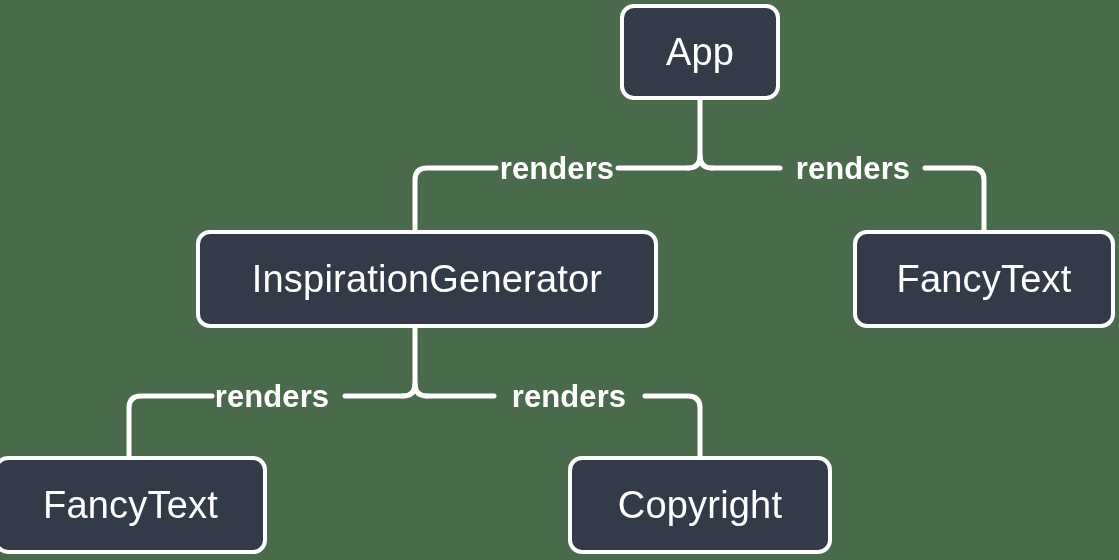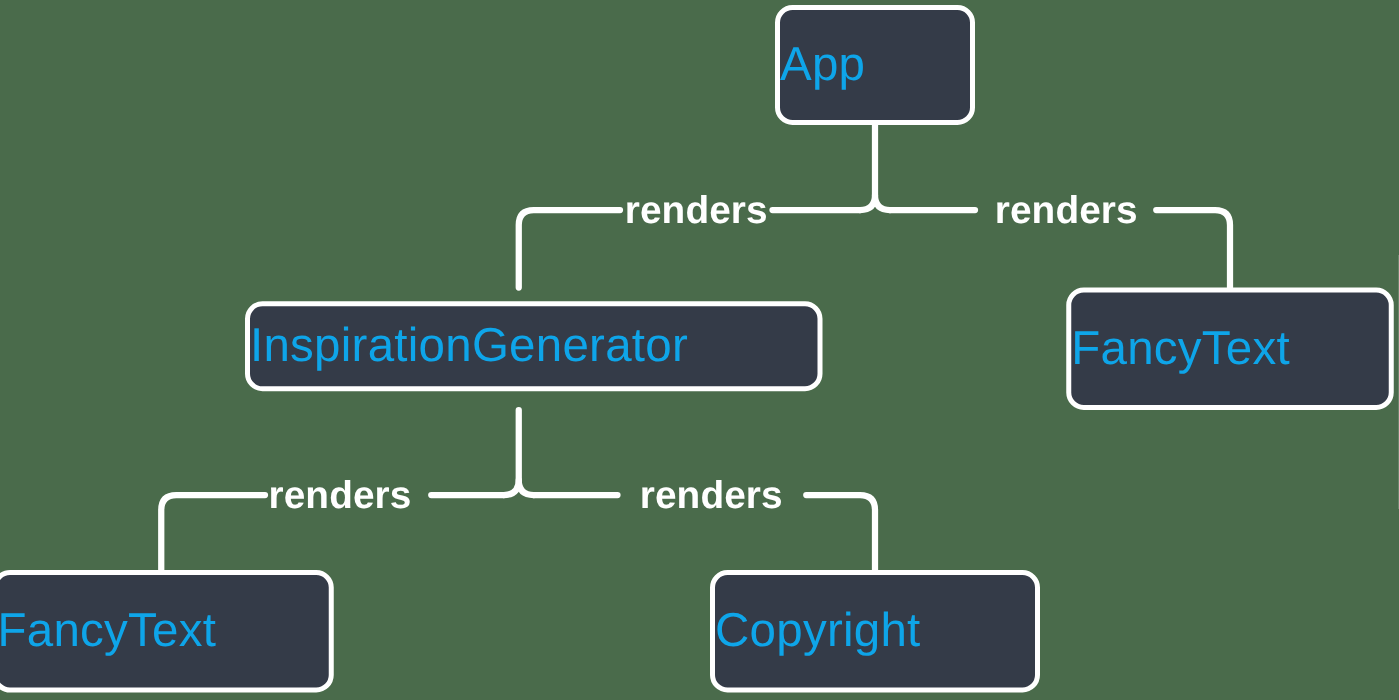--- a/index.html
+++ b/index.html
@@ -28,22 +28,22 @@
     height: 560px;
   }
   .node {
     position: absolute;
     box-sizing: border-box;
     background: #343b48;
     border: 4px solid #ffffff;
     border-radius: 14px;
     display: flex;
     align-items: center;
-    justify-content: flex-start;
-    color: #0ea5e9;
+    justify-content: center;
+    color: #ffffff;
     font-family: "Liberation Sans", sans-serif;
     font-weight: 400;
     letter-spacing: 0.2px;
     white-space: nowrap;
   }
   .node-label {
     display: block;
     line-height: 1;
   }
   .edge-label {
@@ -91,21 +91,21 @@
   <div class="edge-label" style="left:853px; top:168px;">renders</div>
 
   <div class="edge-label" style="left:272px; top:396px;">renders</div>
 
   <div class="edge-label" style="left:569px; top:396px;">renders</div>
 
   <div class="node" style="left:620px; top:4px; width:160px; height:96px; font-size:38px;">
     <span class="node-label">App</span>
   </div>
 
-  <div class="node" style="left:196px; top:241px; width:462px; height:72px; font-size:38px;">
+  <div class="node" style="left:196px; top:230px; width:462px; height:98px; font-size:38px;">
     <span class="node-label">InspirationGenerator</span>
   </div>
 
   <div class="node" style="left:853px; top:230px; width:262px; height:98px; font-size:38px;">
     <span class="node-label">FancyText</span>
   </div>
 
   <div class="node" style="left:-6px; top:456px; width:273px; height:98px; font-size:38px;">
     <span class="node-label">FancyText</span>
   </div>

